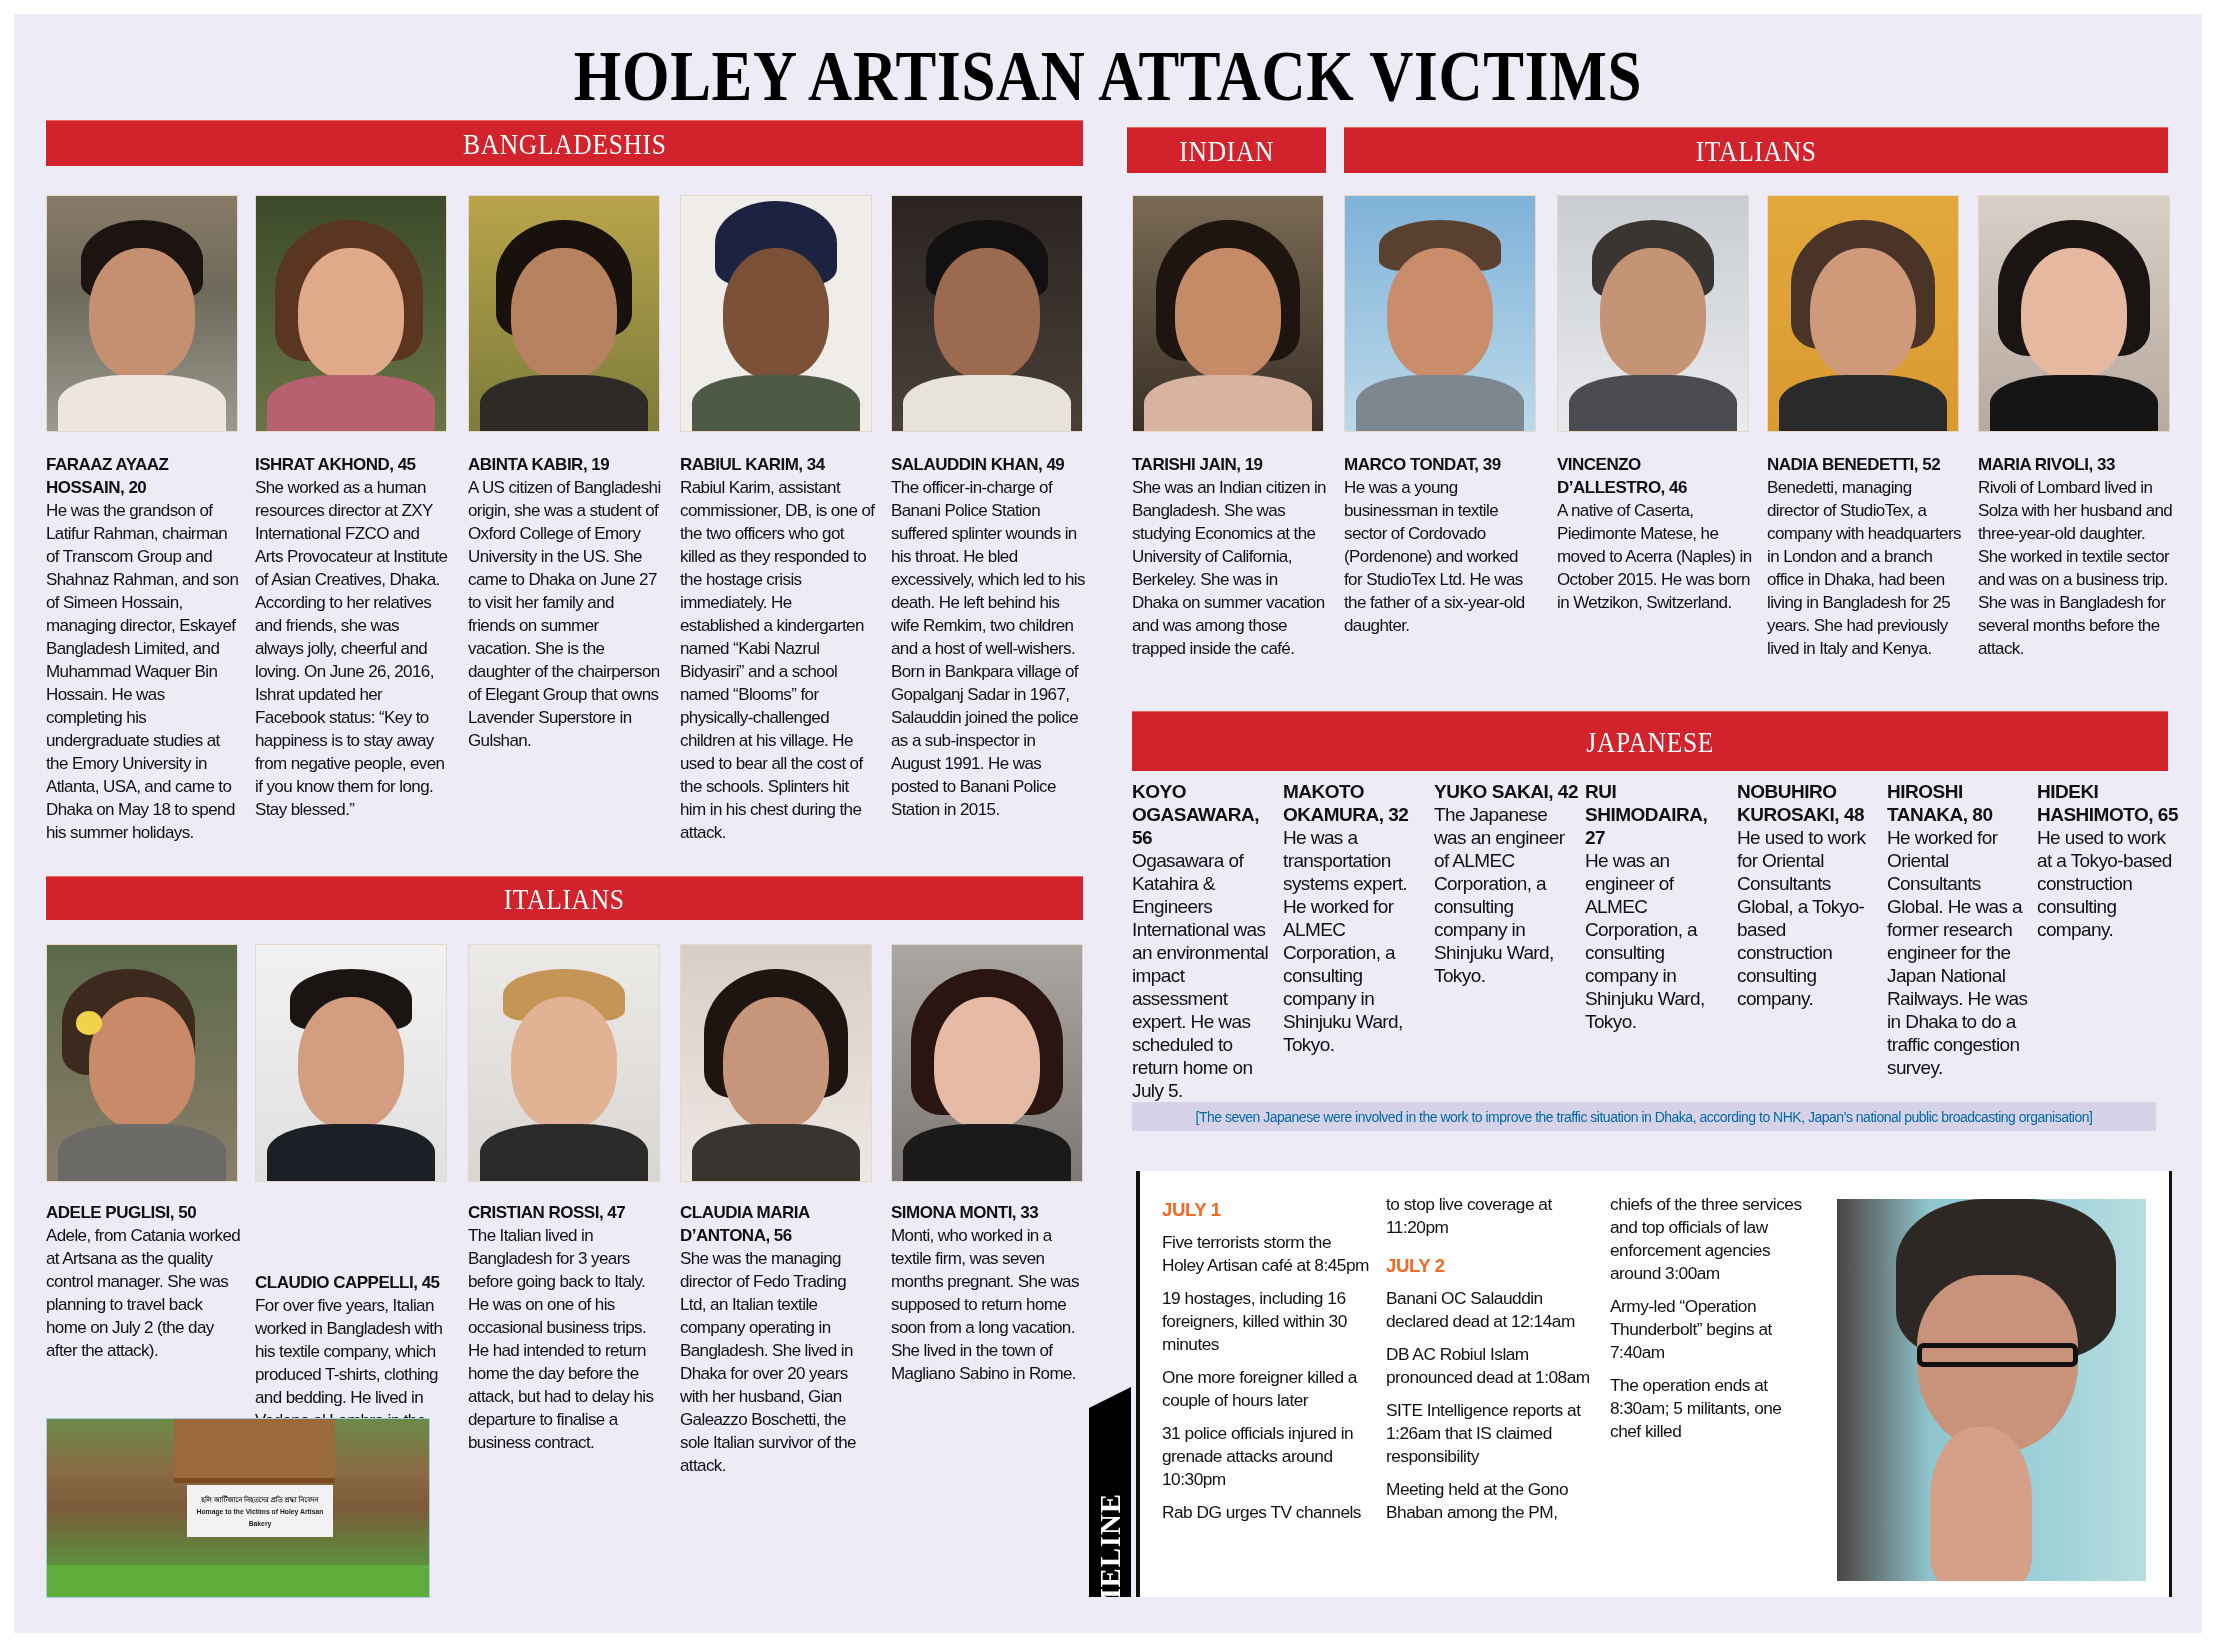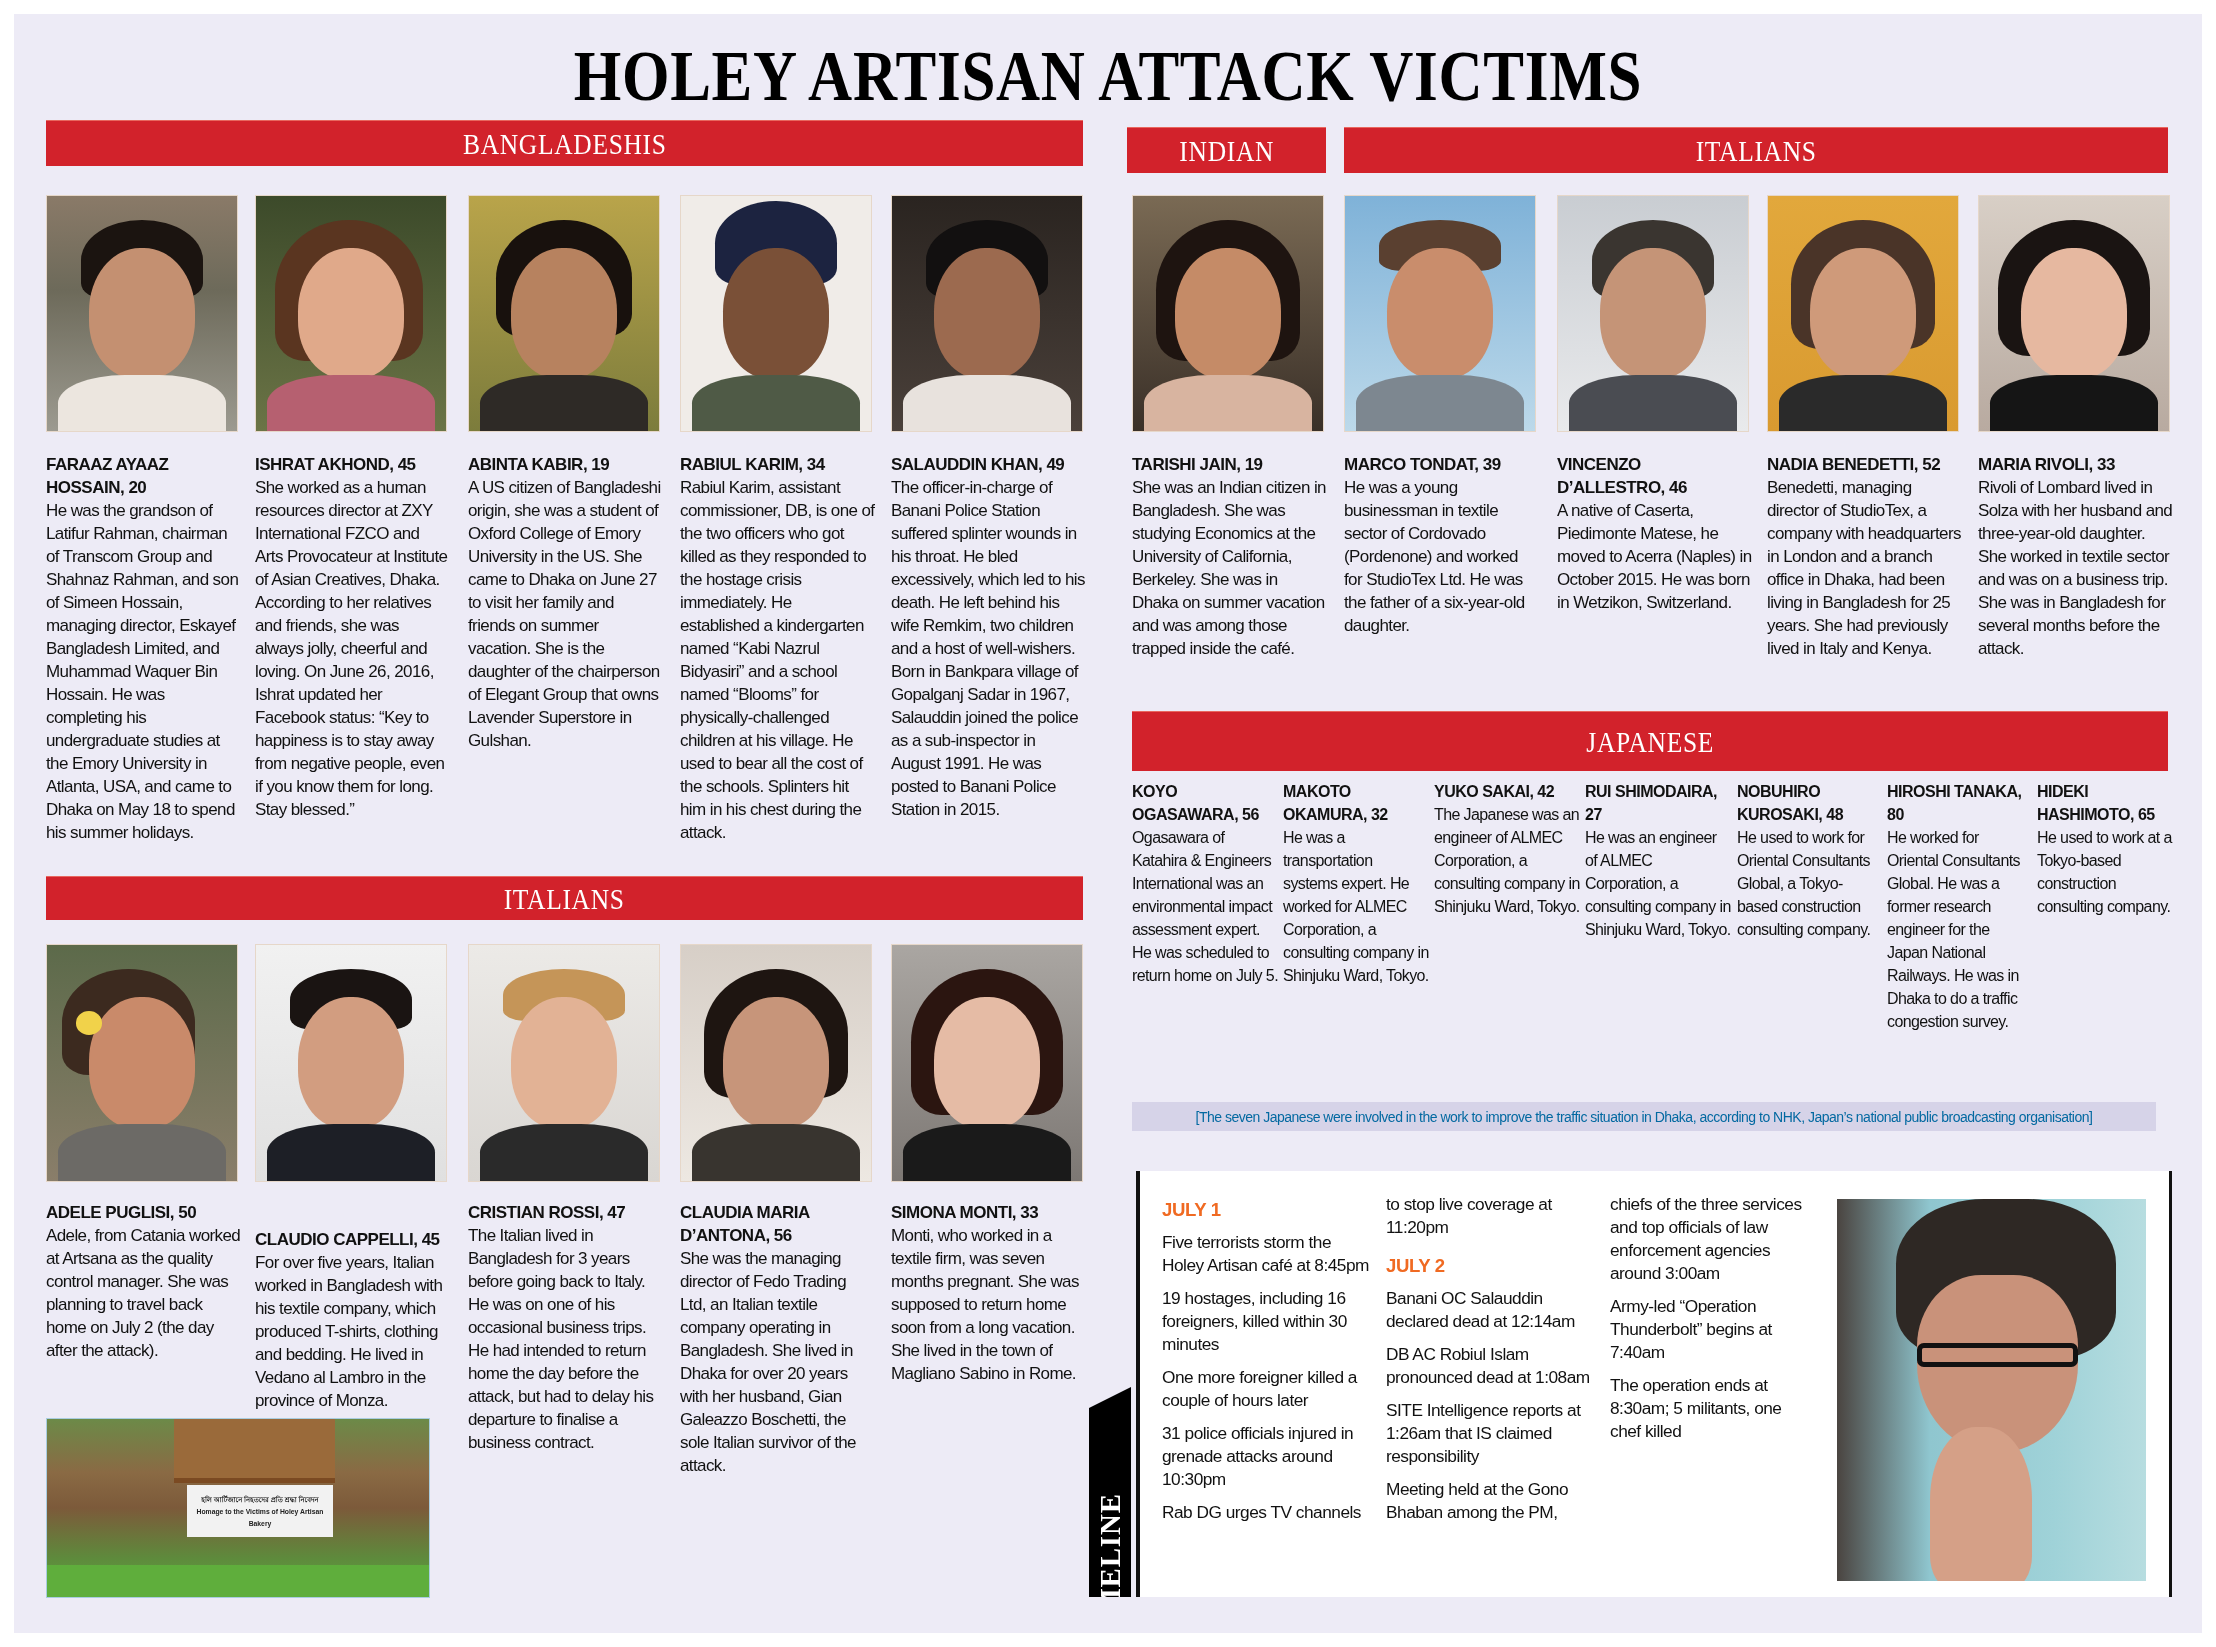--- a/index.html
+++ b/index.html
@@ -12,21 +12,21 @@
            transform:scaleX(0.86); transform-origin:center; color:#000; line-height:81px; }
   .bar { position:absolute; background:#d2222b; border-top:1.7px solid #e8675f; color:#fff;
          font-family:"Liberation Serif", serif; font-size:30px; text-align:center;
          display:flex; align-items:center; justify-content:center; letter-spacing:0.8px; box-sizing:border-box; }
   .bar span { transform:scaleX(0.85); display:inline-block; }
   .photo { position:absolute; width:192px; height:237px; overflow:hidden; border:0.8px solid #e6d7c9; box-sizing:border-box; }
   .bio { position:absolute; width:195px; font-family:"Liberation Sans Narrow","Liberation Sans", sans-serif;
          font-size:17px; line-height:23px; color:#111; }
   .bio .nm { font-weight:bold; letter-spacing:-0.5px; }
   .bio .tx { letter-spacing:-0.6px; }
-  .jbio { width:146px; font-size:16px; line-height:23px; }
+  .jbio { width:146px; font-size:19px; line-height:23px; }
   .caption { position:absolute; left:1132px; top:1102px; width:1024px; height:29px; background:#d6d3e8;
              font-size:14px; letter-spacing:-0.5px; display:flex; align-items:center; justify-content:center; color:#0369a1; }
   .tl-box { position:absolute; left:1136px; top:1171px; width:1036px; height:426px; background:#fff;
             border-left:4.2px solid #111; border-right:3.4px solid #111; box-sizing:border-box; }
   .tl-tab { position:absolute; left:1089px; top:1387px; width:42px; height:210px; background:#000;
             clip-path:polygon(0 10%, 100% 0, 100% 100%, 0 100%); }
   .tl-tab span { position:absolute; left:50%; bottom:10px; transform:translateX(-50%) rotate(-90deg);
                  transform-origin:center; color:#fff; font-family:"Liberation Serif", serif; font-weight:bold;
                  font-size:29px; letter-spacing:0.8px; white-space:nowrap; width:0; display:flex; justify-content:center; }
   .tl-col { position:absolute; width:207px; font-size:17.3px; line-height:23px; letter-spacing:-0.5px; color:#111; }
@@ -240,21 +240,21 @@
       <div class="hair" style="background:#2b1510; left:10%; width:80%; height:62%;"></div>
       <div class="head" style="background:#e5bba5;"></div>
       <div class="body" style="background:#1a1a1a;"></div>
     </div>
 </div>
 
 <div class="bio" style="left:46px; top:1201px;">
   <div class="nm">ADELE PUGLISI, 50</div>
   <div class="tx">Adele, from Catania worked at Artsana as the quality control manager. She was planning to travel back home on July 2 (the day after the attack).</div>
 </div>
-<div class="bio" style="left:255px; top:1228px;">
+<div class="bio" style="left:255px; top:1271px;">
   <div class="nm">CLAUDIO CAPPELLI, 45</div>
   <div class="tx">For over five years, Italian worked in Bangladesh with his textile company, which produced T-shirts, clothing and bedding. He lived in Vedano al Lambro in the province of Monza.</div>
 </div>
 <div class="bio" style="left:468px; top:1201px;">
   <div class="nm">CRISTIAN ROSSI, 47</div>
   <div class="tx">The Italian lived in Bangladesh for 3 years before going back to Italy. He was on one of his occasional business trips. He had intended to return home the day before the attack, but had to delay his departure to finalise a business contract.</div>
 </div>
 <div class="bio" style="left:680px; top:1201px;">
   <div class="nm">CLAUDIA MARIA D’ANTONA, 56</div>
   <div class="tx">She was the managing director of Fedo Trading Ltd, an Italian textile company operating in Bangladesh. She lived in Dhaka for over 20 years with her husband, Gian Galeazzo Boschetti, the sole Italian survivor of the attack.</div>

